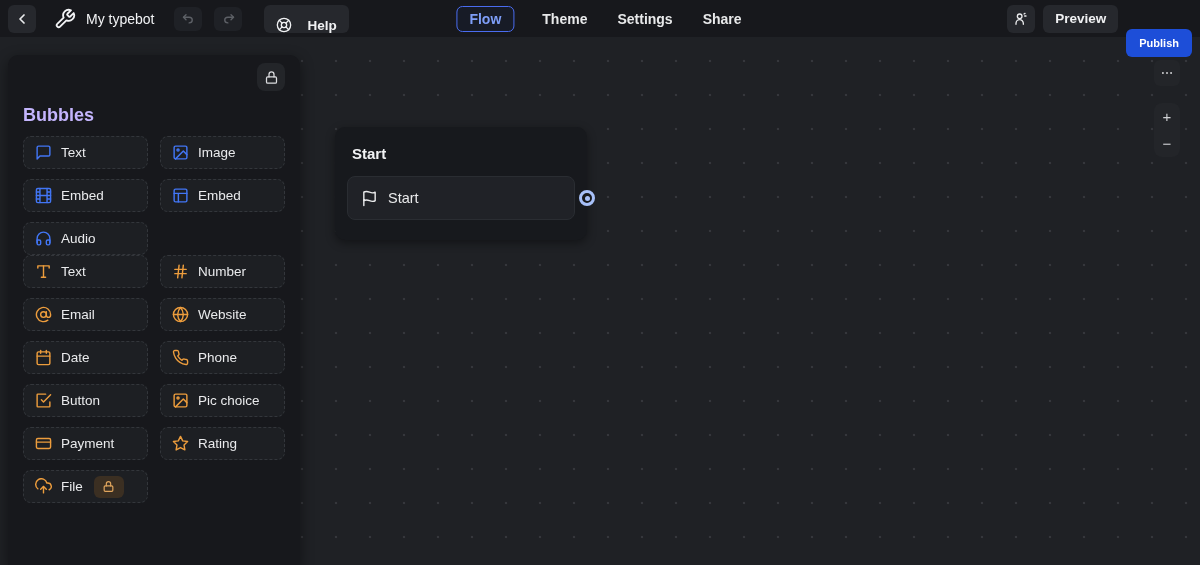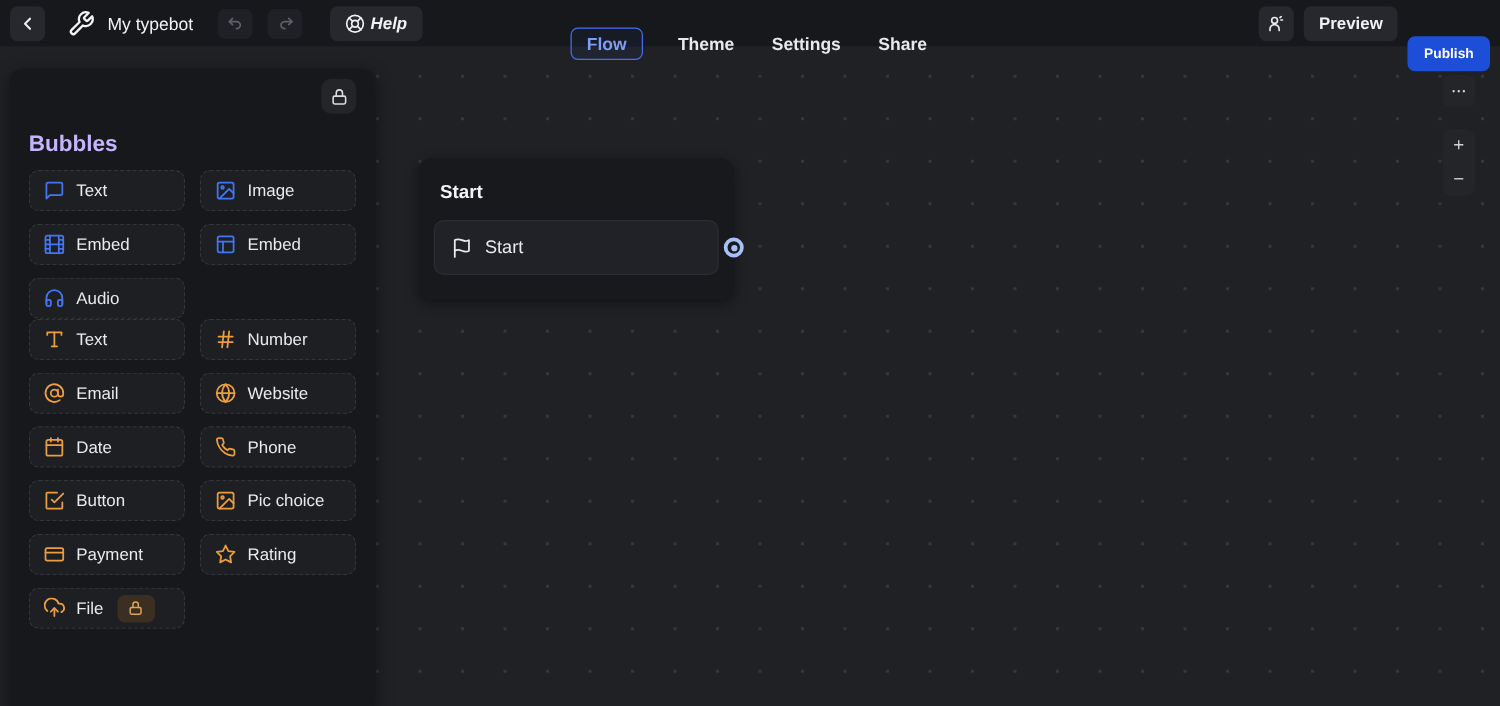--- a/index.html
+++ b/index.html
@@ -31,26 +31,25 @@
   .bot-title { font-size:14px; color:#f2f3f5; margin-left:2px; margin-right:8px; }
   .history-btn {
     width:28px; height:24px; border-radius:6px;
     background:#1f2126; border:none; color:#5d6066;
     display:flex; align-items:center; justify-content:center;
     margin-left:4px;
   }
   .help-btn {
     height:28px; border-radius:6px; background:#26282d; border:none;
     color:#f0f1f3; font-weight:700; font-size:13.5px;
-    display:flex; align-items:center; gap:4px; padding:0 12px; margin-left:14px;
+    display:flex; align-items:flex-end; gap:15px; padding:0 12px; margin-left:14px;
     cursor:pointer;
-    font-style:italic;
   }
   .nav-center {
-    position:absolute; left:50%; top:16px; height:37px; transform:translateX(-50%);
+    position:absolute; left:50%; top:0; height:37px; transform:translateX(-50%);
     display:flex; align-items:center; gap:26px;
   }
   .tab { font-size:14px; font-weight:600; color:#e8e9ea; background:none; border:none; cursor:pointer; padding:4px 2px; }
   .tab.active {
     color:#7e9ef8; border:1px solid #4a6cf0; border-radius:6px;
     padding:4px 12px; background:rgba(47,106,232,0.05);
   }
   .nav-right { margin-left:auto; display:flex; align-items:center; gap:8px; }
   .preview-btn {
     height:28px; padding:0 12px; border-radius:6px; border:none;

